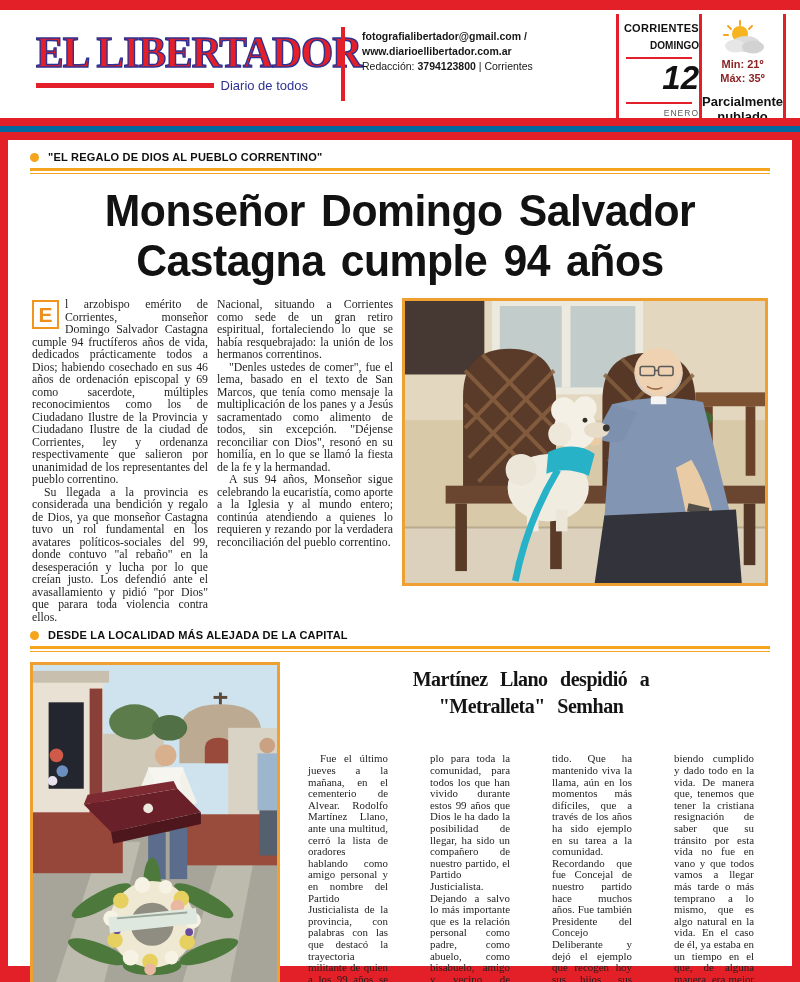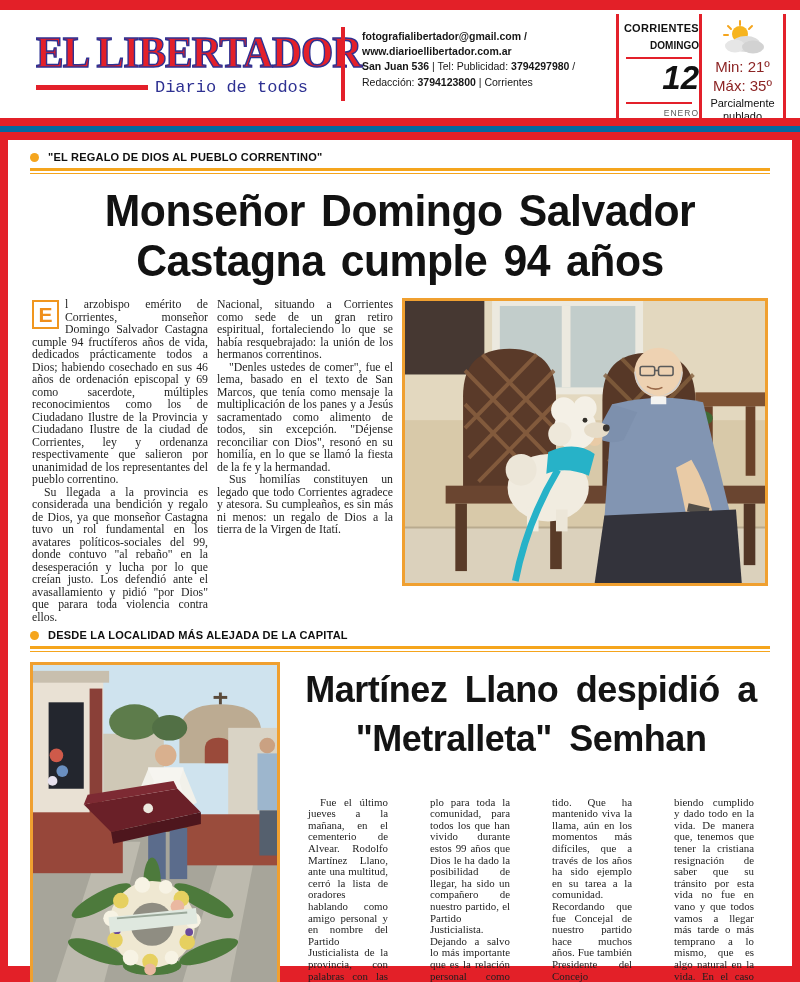--- a/index.html
+++ b/index.html
@@ -12,42 +12,42 @@
   .bar-mid { position:absolute; left:0; top:118px; width:800px; height:8px; background:#e32028; }
 
   
   .header { position:absolute; left:0; top:10px; width:800px; height:108px; background:#fff; }
   .masthead { position:absolute; left:36px; top:20px; }
   .masthead-title { font-family:"Liberation Serif",serif; font-weight:bold; font-size:45px;
       line-height:1; color:#e3202a; -webkit-text-stroke:1.5px #2e3192; letter-spacing:-1px;
       transform:scaleX(0.92); transform-origin:left; white-space:nowrap; }
   .masthead-sub { display:flex; align-items:center; margin-top:3px; width:272px; }
   .masthead-rule { flex:1; height:5px; background:#e3202a; margin-right:7px; }
-  .tagline { font-family:Liberation Mono, monospace; color:#2e3192; font-size:17px; white-space:nowrap; }
+  .tagline { font-family:Liberation Sans, sans-serif; color:#2e3192; font-size:13px; white-space:nowrap; }
 
   .vert-divider { position:absolute; left:341px; top:17px; width:4px; height:74px; background:#e3202a; }
   .contact { position:absolute; left:362px; top:19px; font-family:"Liberation Sans",sans-serif;
       font-size:10.5px; line-height:1.45; color:#161616; width:260px; }
   .contact .b { font-weight:bold; }
 
   .datebox { position:absolute; left:616px; top:4px; width:86px; height:106px;
       border-left:3px solid #e3202a; border-right:3px solid #e3202a; text-align:right;
       font-family:"Liberation Sans",sans-serif; color:#111; }
   .db-city { font-weight:bold; font-size:11px; letter-spacing:.3px; margin-top:8px; }
   .db-weekday { font-weight:bold; font-size:10px; margin-top:6px; }
   .db-rule { height:2px; background:#e3202a; margin:6px 7px 0; }
   .db-day { font-weight:bold; font-size:33px; line-height:1.05; margin-top:2px;font-style:italic; }
   .db-month { font-size:8.5px; color:#5a5a5a; letter-spacing:1px; margin-top:4px; }
   .db-year { font-size:8.5px; color:#5a5a5a; letter-spacing:1px; }
 
   .weatherbox { position:absolute; left:702px; top:4px; width:84px; height:106px;
       border-right:3px solid #e3202a; text-align:center; font-family:"Liberation Sans",sans-serif; }
   .w-icon { margin-top:6px; }
-  .w-min, .w-max { font-weight:normal; font-size:15px; color:#8c2424; line-height:1.25; }
-  .w-cond { font-weight:normal; font-size:11px; color:#101010; line-height:1.2; margin-top:1px; }
+  .w-min, .w-max { font-weight:bold; font-size:11px; color:#8c2424; line-height:1.25; }
+  .w-cond { font-weight:bold; font-size:13px; color:#101010; line-height:1.2; margin-top:8px; }
 
   
   .frame { position:absolute; left:0; top:132px; width:800px; height:850px;
       border:8px solid #e32028; border-bottom-width:16px; background:#fff; }
 
   
   .kicker-row { display:flex; align-items:center; gap:9px; margin:11px 22px 0; }
   .kicker-dot { width:9px; height:9px; border-radius:50%; background:#f5a51d; flex:none; }
   .kicker-text { font-family:"Liberation Sans",sans-serif; font-weight:bold; font-size:11.5px;
       letter-spacing:.2px; color:#101010; transform:scaleX(.96); transform-origin:left; white-space:nowrap; }
@@ -63,22 +63,22 @@
   .dropcap { float:left; width:27px; height:29px; border:2px solid #f0961e; color:#ef8f1b;
       font-family:"Liberation Sans",sans-serif; font-weight:bold; font-size:21px;
       display:flex; align-items:center; justify-content:center; margin:2px 6px 1px 0; }
   .photo1 { flex:1; height:288px; border:3px solid #f0a030; overflow:hidden; background:#d6c6a6; }
   .photo1 svg, .photo2 svg { display:block; width:100%; height:100%; }
 
   
   .article2 { display:flex; gap:12px; margin:10px 22px 0; }
   .photo2 { width:250px; flex:none; height:334px; border:3px solid #f0a030; overflow:hidden; background:#cfe3ee; }
   .a2right { flex:1; display:flex; flex-direction:column; min-width:0; }
-  .headline2 { text-align:center; font-family:Liberation Sans, sans-serif; font-weight:bold;
-      font-size:36px; letter-spacing:-.5px; word-spacing:8px; line-height:1.35; color:#141414; margin-top:4px; }
+  .headline2 { text-align:center; font-family:Liberation Serif, serif; font-weight:bold;
+      font-size:20px; letter-spacing:-.5px; word-spacing:8px; line-height:1.35; color:#141414; margin-top:4px; }
   .a2cols { display:flex; gap:10px; margin-top:17px; }
   .a2col { flex:1; min-width:0; font-size:10.9px; line-height:11.6px; text-align:justify; color:#1e1e1e; }
   .a2col p { margin:16px; }
 </style>
 </head>
 <body>
 
 <div class="page">
 
   <div class="bar-top"></div>
@@ -90,21 +90,20 @@
         <div class="masthead-rule"></div>
         <div class="tagline">Diario de todos</div>
       </div>
     </div>
 
     <div class="vert-divider"></div>
 
     <div class="contact">
       <div class="b">fotografialibertador@gmail.com /</div>
       <div class="b">www.diarioellibertador.com.ar</div>
-      <div><span class="b">San Juan 536</span><span> | Tel: Publicidad: </span><span class="b">3794297980</span><span> /</span></div>
       <div><span>Redacción: </span><span class="b">3794123800</span><span> | Corrientes</span></div>
     </div>
 
     <div class="datebox">
       <div class="db-city">CORRIENTES</div>
       <div class="db-weekday">DOMINGO</div>
       <div class="db-rule"></div>
       <div class="db-day">12</div>
       <div class="db-rule"></div>
       <div class="db-month">ENERO</div>
@@ -146,21 +145,21 @@
     </div>
 
     <div class="article1">
       <div class="a1col">
         <p><span class="dropcap">E</span><span>l arzobispo emérito de Corrientes, monseñor Domingo Salvador Castagna cumple 94 fructíferos años de vida, dedicados prácticamente todos a Dios; habiendo cosechado en sus 46 años de ordenación episcopal y 69 como sacerdote, múltiples reconocimientos como los de Ciudadano Ilustre de la Provincia y Ciudadano Ilustre de la ciudad de Corrientes, ley y ordenanza respectivamente que salieron por unanimidad de los representantes del pueblo correntino.</span></p>
         <p class="indent">Su llegada a la provincia es considerada una bendición y regalo de Dios, ya que monseñor Castagna tuvo un rol fundamental en los avatares políticos-sociales del 99, donde contuvo "al rebaño" en la desesperación y lucha por lo que creían justo. Los defendió ante el avasallamiento y pidió "por Dios" que parara toda violencia contra ellos.</p>
       </div>
       <div class="a1col">
         <p>Nacional, situando a Corrientes como sede de un gran retiro espiritual, fortaleciendo lo que se había resquebrajado: la unión de los hermanos correntinos.</p>
         <p class="indent">"Denles ustedes de comer", fue el lema, basado en el texto de San Marcos, que tenía como mensaje la multiplicación de los panes y a Jesús sacramentado como alimento de todos, sin excepción. "Déjense reconciliar con Dios", resonó en su homilía, en lo que se llamó la fiesta de la fe y la hermandad.</p>
-        <p class="indent">Sus homilías constituyen un legado que todo Corrientes agradece y atesora. Su cumpleaños, es sin más ni menos: un regalo de Dios a la tierra de la Virgen de Itatí.</p>
+        <p class="indent">A sus 94 años, Monseñor sigue celebrando la eucaristía, como aporte a la Iglesia y al mundo entero; continúa atendiendo a quienes lo requieren y rezando por la verdadera reconciliación del pueblo correntino.</p>
       </div>
 
       <div class="photo1">
         <svg viewBox="0 0 372 284" preserveAspectRatio="none">
           <rect width="372" height="284" fill="#d8c9a9"></rect>
           <rect width="372" height="120" fill="#e3d8bf"></rect>
           <rect x="0" y="0" width="82" height="74" fill="#463832"></rect>
           <g>
             <rect x="90" y="0" width="156" height="94" fill="#ece9df"></rect>
             <rect x="98" y="5" width="140" height="82" fill="#c2cdcb"></rect>

